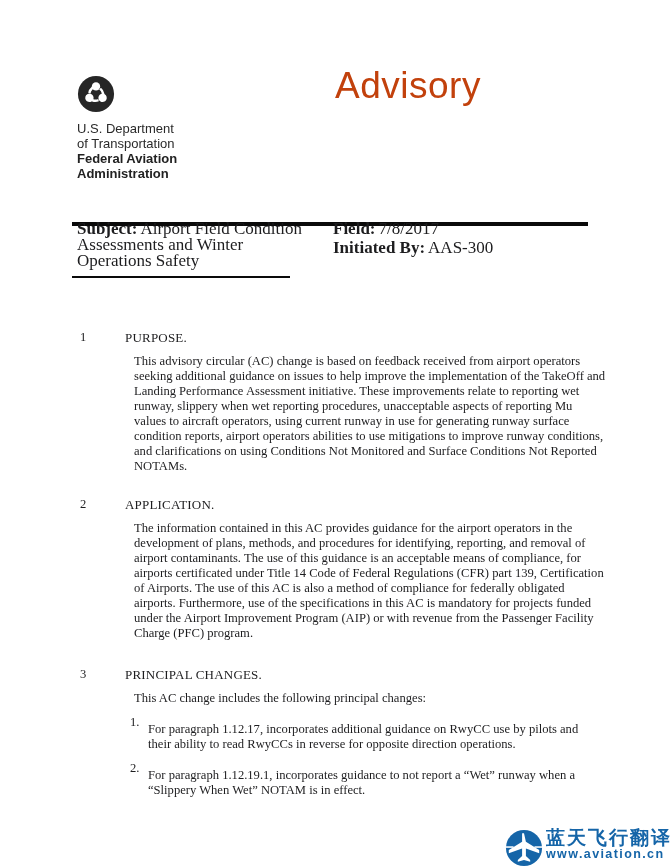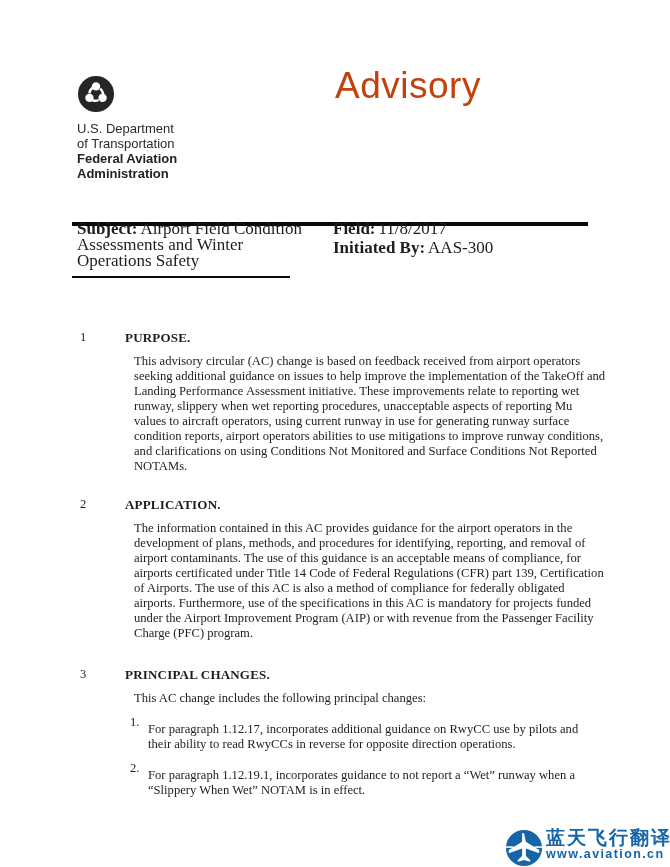--- a/index.html
+++ b/index.html
@@ -40,21 +40,21 @@
   
   .section{
     position:absolute;left:80px;width:518px;
     display:grid;grid-template-columns:45px 1fr;
     font-size:12.6px;line-height:15px;
   }
   .sec-1{top:330px;}
   .sec-2{top:497px;}
   .sec-3{top:667px;}
   .sec-num{font-size:12.6px;}
-  .sec-heading{font-weight:bold;font-size:13px;margin:0 0 5px 0;letter-spacing:0.2px;}
+  .sec-heading{font-weight:normal;font-size:13px;margin:0 0 5px 0;letter-spacing:0.2px;}
   .sec-body{margin:9px;width:473px;}
   .olist{margin-top:1px;}
   .oitem{display:flex;margin:9px 0 0 5px;width:462px;}
   .oitem .marker{width:18px;flex:0 0 18px;}
   .oitem .itext{flex:1;margin-top:7px;}
   
   .wm{position:absolute;left:505px;top:827px;display:flex;align-items:flex-start;}
   .wm-logo{width:38px;height:38px;flex:0 0 38px;margin-top:2px;}
   .wm-text{margin-left:3px;font-family:"Liberation Sans", sans-serif;}
   .wm-cn{font-size:19px;font-weight:bold;letter-spacing:2px;line-height:21px;white-space:nowrap;}
@@ -96,21 +96,21 @@
 
   <div class="rule-top"></div>
   <div class="subject-underline"></div>
 
   <div class="hdr hdr-subject">
     <b>Subject:</b><span>Airport Field Condition Assessments and Winter Operations Safety</span>
   </div>
 
   <div class="hdr hdr-date">
     <div class="row">
-      <b>Field:</b><span>11/8/2017</span>
+      <b>Field:</b><span>7/8/2017</span>
     </div>
     <div class="row">
       <b>Initiated By:</b><span>AAS-300</span>
     </div>
   </div>
 
 
   <div class="section sec-1">
     <div class="sec-num">1</div>
     <div>

